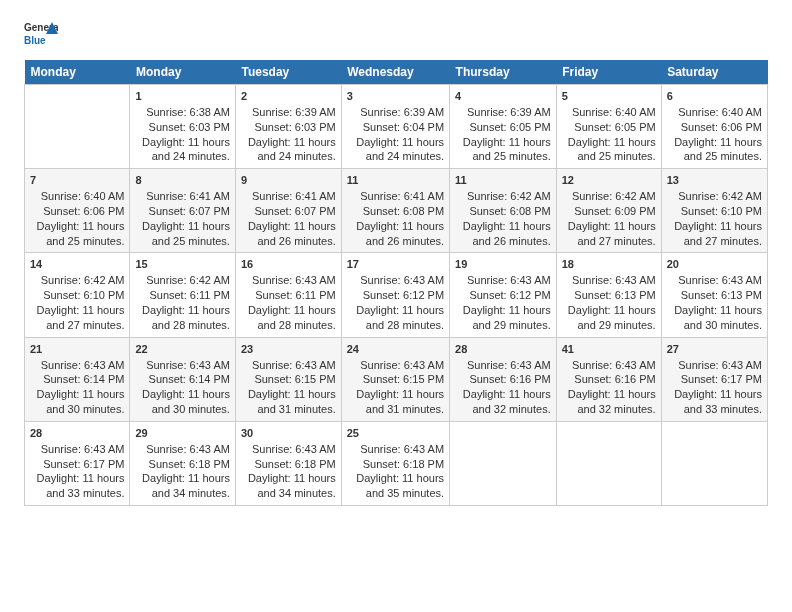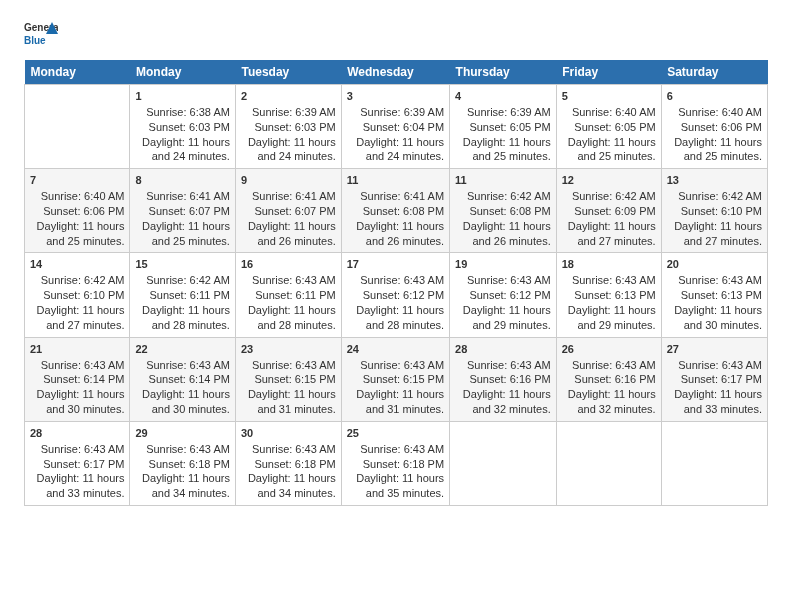--- a/index.html
+++ b/index.html
@@ -294,21 +294,21 @@
 and 31 minutes.</div>
           </td>
           <td>
             <span class="day-number">28</span>
             <div class="day-info" style="white-space: pre-line;">Sunrise: 6:43 AM
 Sunset: 6:16 PM
 Daylight: 11 hours
 and 32 minutes.</div>
           </td>
           <td>
-            <span class="day-number">26</span>
+            <span class="day-number">41</span>
             <div class="day-info" style="white-space: pre-line;">Sunrise: 6:43 AM
 Sunset: 6:16 PM
 Daylight: 11 hours
 and 32 minutes.</div>
           </td>
           <td>
             <span class="day-number">27</span>
             <div class="day-info" style="white-space: pre-line;">Sunrise: 6:43 AM
 Sunset: 6:17 PM
 Daylight: 11 hours

